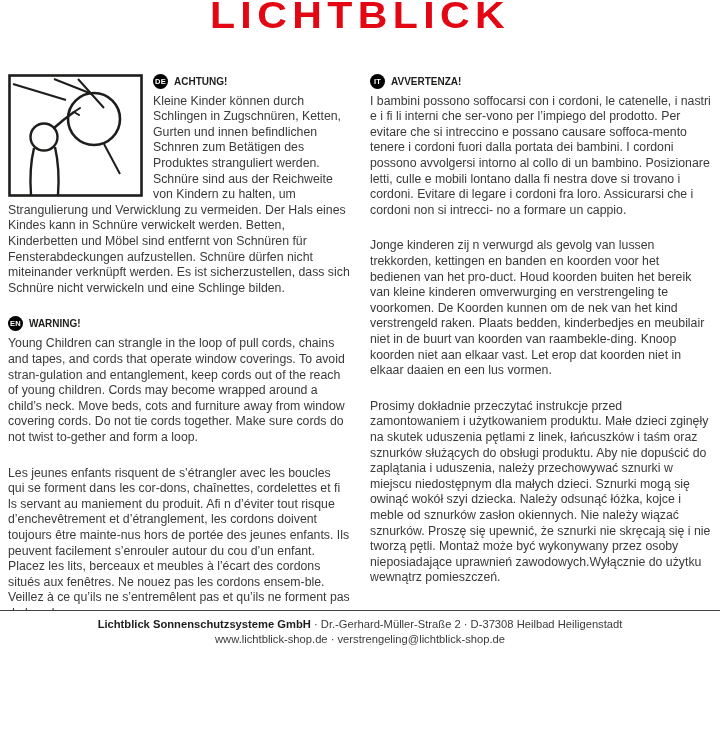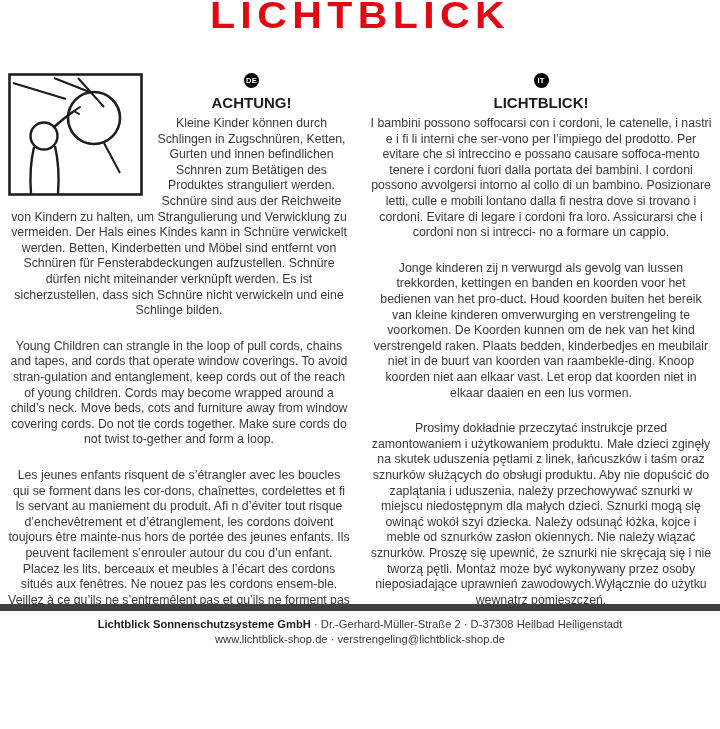--- a/index.html
+++ b/index.html
@@ -18,40 +18,40 @@
     font-size: 38px; line-height: 40px; font-weight: 800;
     color: #e30613; letter-spacing: 5px;
     transform: scaleX(1.08) scaleY(0.98); transform-origin: top center;
     margin-top: -4px;
   }
 
   .columns { flex: 1 1 auto; display: flex; gap: 20px; padding: 34px 8px 0 8px; overflow: hidden; }
   .col { width: 50%; }
 
   .section { margin-bottom: 20px; }
-  .sec-head { display: flex; align-items: center; gap: 6px; margin-bottom: 5px; flex-direction: column; }
+  .sec-head { display: flex; align-items: center; gap: 6px; margin-bottom: 5px; }
   .badge {
     width: 15px; height: 15px; border-radius: 50%;
     background: #000000; color: #ffffff;
     font-size: 7.5px; font-weight: bold; letter-spacing: 0.2px;
     display: flex; align-items: center; justify-content: center;
     flex: 0 0 auto;
   }
-  .sec-title { font-size: 15px; font-weight: bold; color: #1d1d1b; }
-  .sec-body { font-size: 12.3px; line-height: 15.6px; color: #3a3a3b; text-align: center; }
+  .sec-title { font-size: 10px; font-weight: bold; color: #1d1d1b; }
+  .sec-body { font-size: 12.3px; line-height: 15.6px; color: #3a3a3b; text-align: left; }
 
   .illustration {
     float: left; width: 135px; height: 123px;
     margin: 0 10px 6px 0;
   }
   .illustration svg { display: block; width: 135px; height: 123px; }
 
   .footer {
     flex: 0 0 auto;
-    border-top: 7px solid #404040;
+    border-top: 1px solid #404040;
     padding: 6px 8px 2px 8px;
     text-align: center;
     font-size: 11.2px; line-height: 15px; color: #3a3a3b;
   }
   .footer .company { font-weight: bold; color: #1d1d1b; }
 </style>
 </head>
 <body>
 
 <div class="page">
@@ -88,35 +88,39 @@
 
       <div class="section">
         <div class="sec-head">
           <span class="badge">DE</span>
           <span class="sec-title">ACHTUNG!</span>
         </div>
         <p class="sec-body">Kleine Kinder können durch Schlingen in Zugschnüren, Ketten, Gurten und innen befindlichen Schnren zum Betätigen des Produktes stranguliert werden. Schnüre sind aus der Reichweite von Kindern zu halten, um Strangulierung und Verwicklung zu vermeiden. Der Hals eines Kindes kann in Schnüre verwickelt werden. Betten, Kinderbetten und Möbel sind entfernt von Schnüren für Fensterabdeckungen aufzustellen. Schnüre dürfen nicht miteinander verknüpft werden. Es ist sicherzustellen, dass sich Schnüre nicht verwickeln und eine Schlinge bilden.</p>
       </div>
 
       <div class="section">
+        <div class="sec-head">
+          <span class="badge">EN</span>
+          <span class="sec-title">WARNING!</span>
+        </div>
         <p class="sec-body">Young Children can strangle in the loop of pull cords, chains and tapes, and cords that operate window coverings. To avoid stran-gulation and entanglement, keep cords out of the reach of young children. Cords may become wrapped around a child’s neck. Move beds, cots and furniture away from window covering cords. Do not tie cords together. Make sure cords do not twist to-gether and form a loop.</p>
       </div>
 
       <div class="section">
         <p class="sec-body">Les jeunes enfants risquent de s’étrangler avec les boucles qui se forment dans les cor-dons, chaînettes, cordelettes et fi ls servant au maniement du produit. Afi n d’éviter tout risque d’enchevêtrement et d’étranglement, les cordons doivent toujours être mainte-nus hors de portée des jeunes enfants. Ils peuvent facilement s’enrouler autour du cou d’un enfant. Placez les lits, berceaux et meubles à l’écart des cordons situés aux fenêtres. Ne nouez pas les cordons ensem-ble. Veillez à ce qu’ils ne s’entremêlent pas et qu’ils ne forment pas de boucles.</p>
       </div>
 
     </div>
 
     <div class="col">
 
       <div class="section">
         <div class="sec-head">
           <span class="badge">IT</span>
-          <span class="sec-title">LICHTBLICK!</span>
+          <span class="sec-title">AVVERTENZA!</span>
         </div>
         <p class="sec-body">I bambini possono soffocarsi con i cordoni, le catenelle, i nastri e i fi li interni che ser-vono per l’impiego del prodotto. Per evitare che si intreccino e possano causare soffoca-mento tenere i cordoni fuori dalla portata dei bambini. I cordoni possono avvolgersi intorno al collo di un bambino. Posizionare letti, culle e mobili lontano dalla fi nestra dove si trovano i cordoni. Evitare di legare i cordoni fra loro. Assicurarsi che i cordoni non si intrecci- no a formare un cappio.</p>
       </div>
 
       <div class="section">
         <p class="sec-body">Jonge kinderen zij n verwurgd als gevolg van lussen trekkorden, kettingen en banden en koorden voor het bedienen van het pro-duct. Houd koorden buiten het bereik van kleine kinderen omverwurging en verstrengeling te voorkomen. De Koorden kunnen om de nek van het kind verstrengeld raken. Plaats bedden, kinderbedjes en meubilair niet in de buurt van koorden van raambekle-ding. Knoop koorden niet aan elkaar vast. Let erop dat koorden niet in elkaar daaien en een lus vormen.</p>
       </div>
 
       <div class="section">
         <p class="sec-body">Prosimy dokładnie przeczytać instrukcje przed zamontowaniem i użytkowaniem produktu. Małe dzieci zginęły na skutek uduszenia pętlami z linek, łańcuszków i taśm oraz sznurków służących do obsługi produktu. Aby nie dopuścić do zaplątania i uduszenia, należy przechowywać sznurki w miejscu niedostępnym dla małych dzieci. Sznurki mogą się owinąć wokół szyi dziecka. Należy odsunąć łóżka, kojce i meble od sznurków zasłon okiennych. Nie należy wiązać sznurków. Proszę się upewnić, że sznurki nie skręcają się i nie tworzą pętli. Montaż może być wykonywany przez osoby nieposiadające uprawnień zawodowych.Wyłącznie do użytku wewnątrz pomieszczeń.</p>

